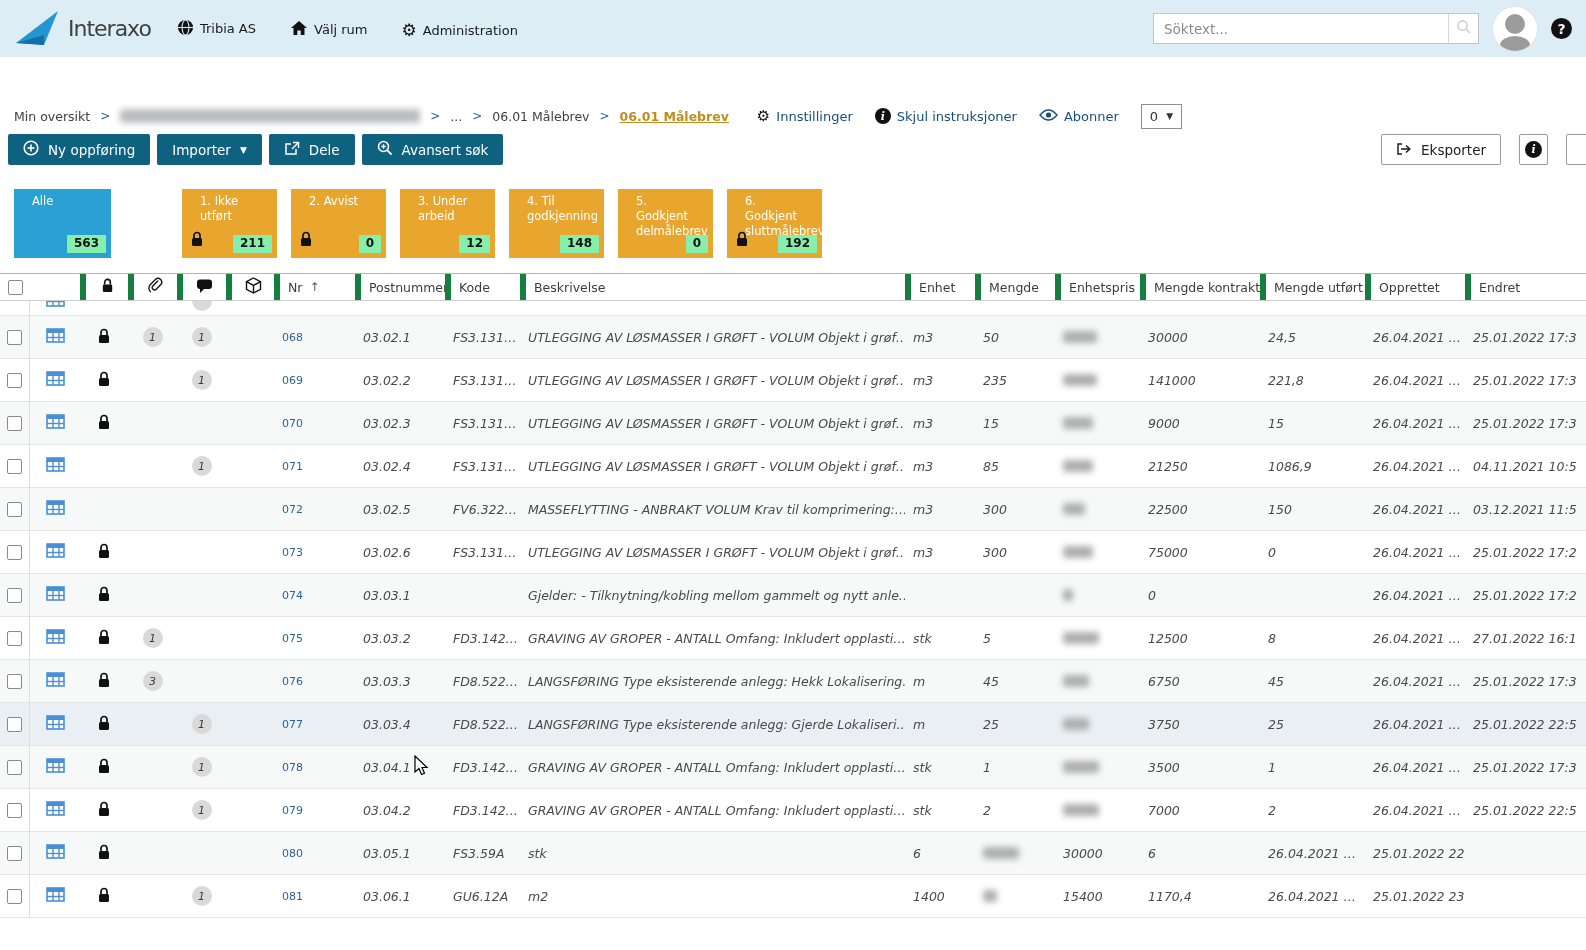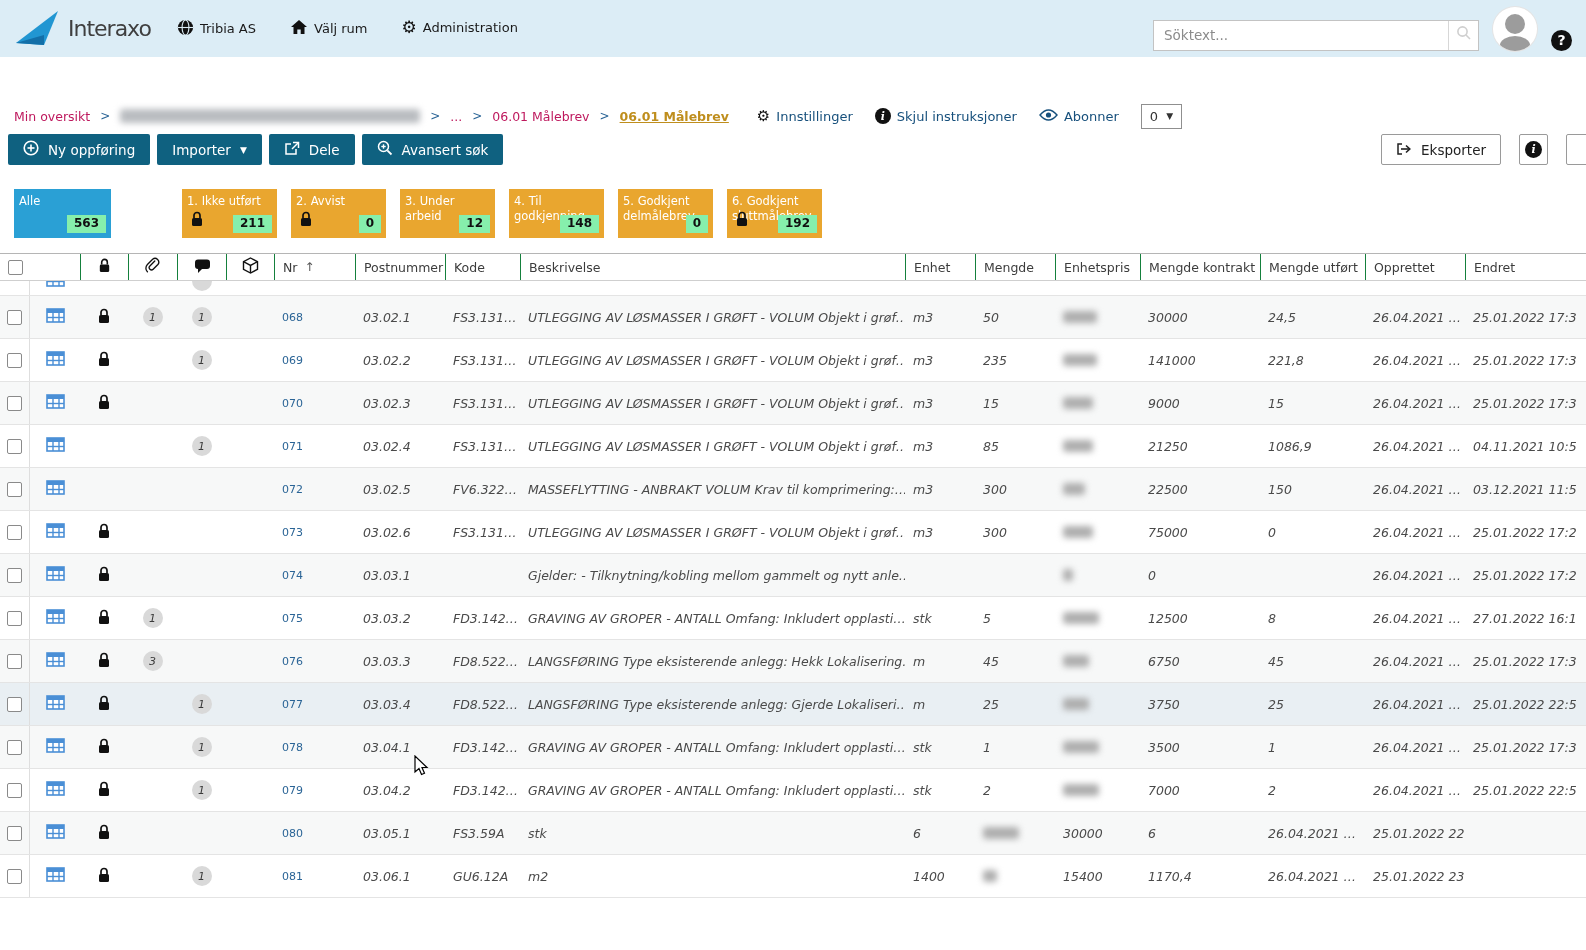--- a/index.html
+++ b/index.html
@@ -4,39 +4,39 @@
 <style>
   * { margin:0; padding:0; box-sizing:border-box; }
   html,body { width:1586px; height:950px; overflow:hidden; background:#fff;
     font-family:"DejaVu Sans","Liberation Sans",sans-serif; }
   .app { position:relative; width:1586px; height:950px; }
 
   
   .topbar { height:57px; background:#dcedf6; display:flex; align-items:center; padding:0 14px; }
   .logo { display:flex; align-items:center; gap:6px; margin-right:26px; }
   .logo-text { font-size:22px; color:#3f3f3f; letter-spacing:-1px; }
-  .topmenu { display:flex; align-items:flex-start; gap:34px; }
+  .topmenu { display:flex; align-items:flex-end; gap:34px; }
   .topmenu-item { display:flex; align-items:center; gap:6px; font-size:13px; color:#1a1a1a; cursor:pointer; }
   .gear-glyph { font-size:17px; line-height:1; color:#111; }
-  .top-right { margin-left:auto; display:flex; align-items:flex-end; gap:14px; }
+  .top-right { margin-left:auto; display:flex; align-items:center; gap:14px; }
   .searchbox { display:flex; width:326px; height:31px; background:#fff; border:1px solid #c3c3c3; }
   .searchbox input { flex:1; border:0; outline:none; padding:0 10px; font-size:13.5px; color:#444;
     font-family:"DejaVu Sans","Liberation Sans",sans-serif; }
   .searchbox input::placeholder { color:#8b8b8b; }
   .search-btn { width:30px; border-left:1px solid #d7d7d7; display:flex; align-items:center; justify-content:center; background:#fff; cursor:pointer; }
   .avatar { width:44px; height:44px; border-radius:50%; background:#fff; position:relative; overflow:hidden; box-shadow:0 0 0 1px #e4e4e4; cursor:pointer; }
   .avatar .head { position:absolute; left:12px; top:7px; width:20px; height:20px; border-radius:50%; background:#9c9c9c; }
   .avatar .body { position:absolute; left:7px; top:29px; width:30px; height:18px; border-radius:50% 50% 0 0; background:#9c9c9c; }
   .help-circle { width:21px; height:21px; border-radius:50%; background:#111; color:#fff; font-size:14px; font-weight:bold;
     display:flex; align-items:center; justify-content:center; cursor:pointer; }
 
   
   .crumb-row { margin-top:45px; padding:0 14px; display:flex; align-items:center; height:28px; }
   .crumbs { display:flex; align-items:center; gap:10px; font-size:12.5px; }
-  .crumb-link { color:#be185d; text-decoration:none; cursor:pointer; }
+  .crumb-link { color:#404040; text-decoration:none; cursor:pointer; }
   .crumb-sep { color:#2a6496; font-size:12px; }
   .crumb-redacted { width:300px; height:14px; border-radius:3px; background:#b9bcc0; filter:blur(3px); }
   .crumb-current { color:#bf8e1d; font-weight:bold; text-decoration:underline; cursor:pointer; }
   .crumb-actions { margin-left:28px; display:flex; align-items:center; gap:22px; }
   .crumb-action { display:flex; align-items:center; gap:6px; font-size:13px; color:#17507c; cursor:pointer; }
   .info-circle { width:16px; height:16px; border-radius:50%; background:#111; color:#fff;
     font-family:"DejaVu Serif","Liberation Serif",serif; font-style:italic; font-weight:bold; font-size:11px;
     display:flex; align-items:center; justify-content:center; }
   .count-dd { display:flex; align-items:center; gap:8px; border:1px solid #8f8f8f; background:#fff; height:25px; padding:0 8px; font-size:13px; color:#333; cursor:pointer; }
   .count-dd .caret { font-size:9px; color:#333; }
@@ -53,36 +53,36 @@
     font-family:"DejaVu Sans","Liberation Sans",sans-serif; }
   .btn-square { width:29px; justify-content:center; padding:0; }
   .btn-cut { width:26px; margin-right:-14px; }
 
   
   .status-line { padding:0 10px; margin-top:17px; font-size:14px; color:#333; }
   .status-link { color:#333; text-decoration:underline; cursor:pointer; }
 
   
   .stage-list { margin-top:24px; padding-left:14px; display:flex; }
-  .stage { width:95px; height:49px; position:relative; color:#fff; font-size:11.5px; line-height:1.3;
-    padding:5px 5px; cursor:pointer; }
+  .stage { width:95px; height:69px; position:relative; color:#fff; font-size:11.5px; line-height:1.3;
+    padding:5px 18px; cursor:pointer; }
   .stage.blue { width:97px; background:#2aa0d5; margin-right:71px; }
   .stage.orange { background:#e9a62f; margin-right:14px; }
   .stage-count { position:absolute; right:5px; bottom:5px; background:#86efac; color:#111; font-weight:bold;
     font-size:12px; padding:1px 7px; }
   .stage-lock { position:absolute; left:7px; bottom:6px; }
 
   
   .dtable { margin-top:15px; width:1586px; }
   .grid-cols { display:grid;
     grid-template-columns:30px 50px 48px 49px 49px 48px 81px 90px 75px 385px 70px 80px 85px 120px 105px 100px minmax(0,1fr); }
   .thead { height:28px; border-top:1px solid #b5b5b5; border-bottom:1px solid #cfcfcf; background:#fff; }
   .hcell { display:flex; align-items:center; font-size:12.5px; color:#3c3c3c; padding-left:8px;
     white-space:nowrap; overflow:hidden; }
-  .hcell.sep { border-left:1px solid #15803d;text-align:right; }
+  .hcell.sep { border-left:6px solid #15803d;text-align:right; }
   .hcell.center { justify-content:center; padding-left:0; }
   .sort-arrow { margin-left:7px; color:#555; font-size:12px; }
   .checkbox { width:15px; height:15px; border:1px solid #8a8a8a; border-radius:2px; background:#fff; cursor:pointer; }
   .trow { height:43px; border-bottom:1px solid #e4e4e4; background:#fff; }
   .trow.shade { background:#f7f8f8; }
   .trow.hovered { background:#e9eff3; }
   .cell { display:flex; align-items:center; padding-left:8px; font-size:12.5px; font-style:italic; color:#4a4a4a;
     white-space:nowrap; overflow:hidden; }
   .cell.center { justify-content:center; padding-left:0; }
   .cell.c-check { border-right:1px solid #dedede; }

